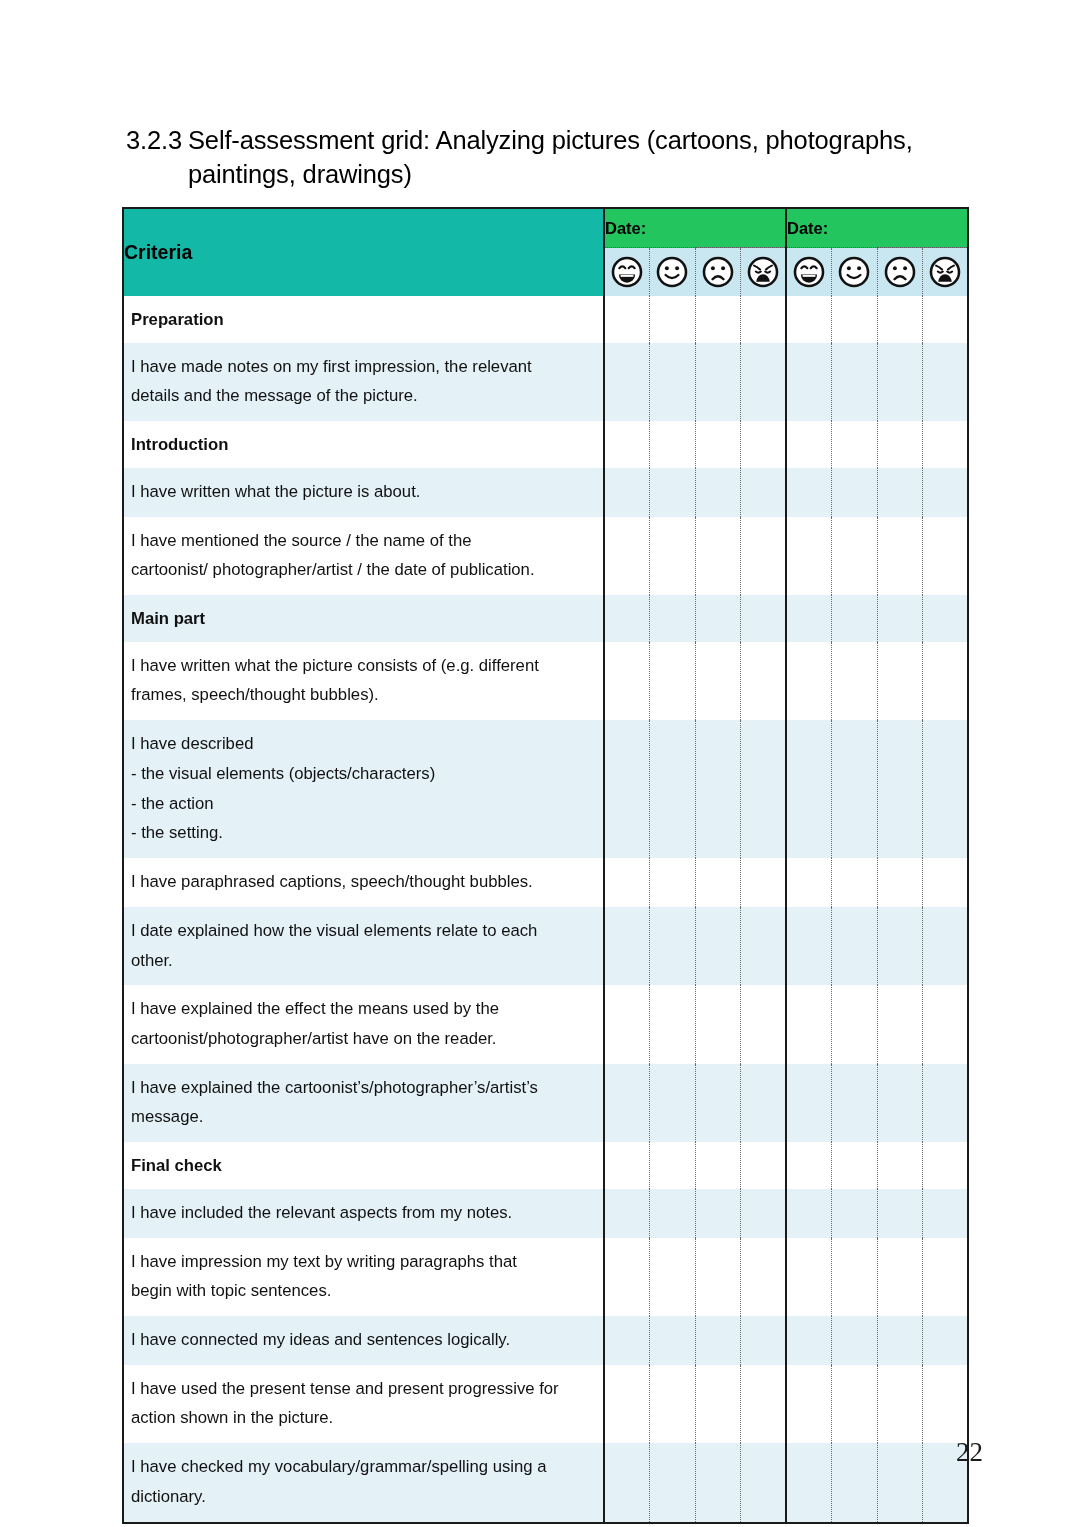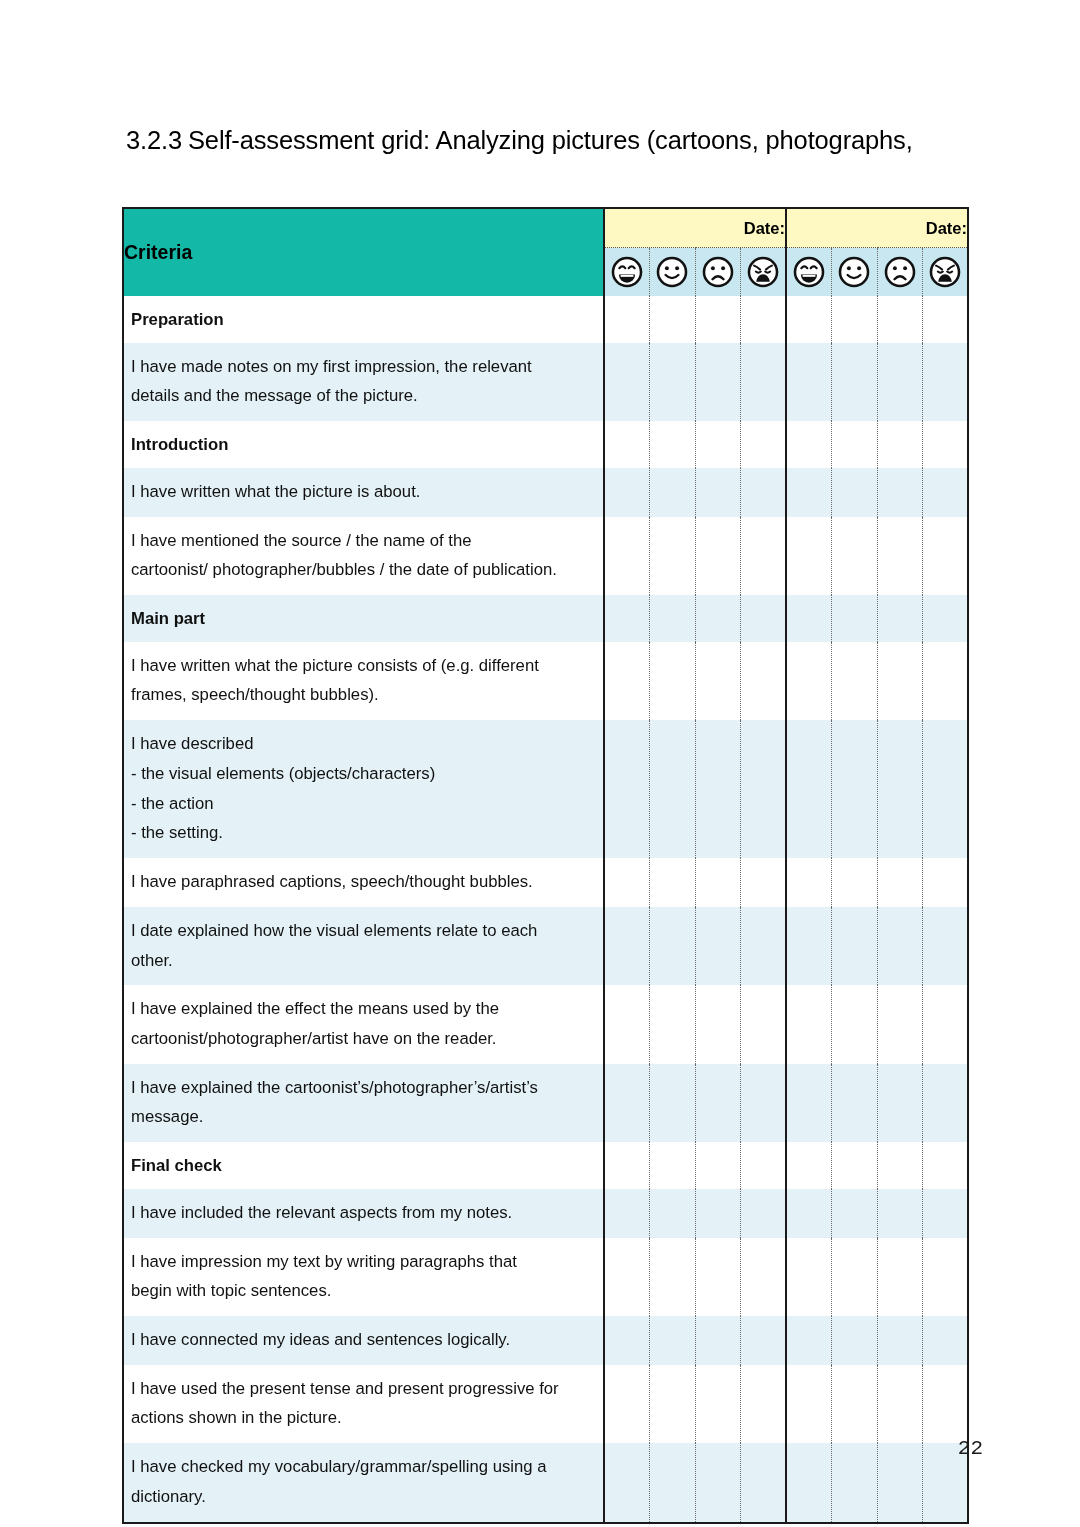--- a/index.html
+++ b/index.html
@@ -74,23 +74,23 @@
     vertical-align: middle;
     text-align: left;
     padding: 0 0 0 7px;
     height: 86px;
     font-size: 19.5px;
     font-weight: bold;
     color: #000;
     border-right: 2.2px solid #1a1a1a;
   }
   .date-head {
-    background: #fef9c3;
+    background: #22c55e;
     height: 38px;
-    text-align: right;
+    text-align: left;
     vertical-align: middle;
     font-size: 16.5px;
     font-weight: bold;
     color: #000;
     padding: 0 0 0 7px;
     border-bottom: 1.6px dotted #555;
   }
   .date-head.grp-split {
     border-left: 2.2px solid #1a1a1a;
   }
@@ -140,32 +140,33 @@
   }
 
   tr.stripe-blue > td { background: #e4f2f8; }
   tr.stripe-white > td { background: #ffffff; }
 
   
   .page-num {
     position: absolute;
     right: 97px;
     top: 1437px;
-    font-family: Liberation Mono, monospace;
-    font-size: 21px;
+    font-family: Liberation Serif, serif;
+    font-size: 27px;
     color: #1a1a1a;
   }
 </style>
 </head>
 <body>
 
 <div class="page">
 
   <div class="doc-title">
     <span class="num">3.2.3</span><span class="ttext">Self-assessment grid: Analyzing pictures (cartoons, photographs,</span>
+    <span class="title-line2">paintings, drawings)</span>
   </div>
 
   <table class="grid">
     <colgroup>
       <col class="c-crit">
       <col class="c-face">
         <col class="c-face">
         <col class="c-face">
         <col class="c-face">
       <col class="c-face">
@@ -304,21 +305,21 @@
           <td class="mark-cell"></td>
           <td class="mark-cell grp-end"></td>
           <td class="mark-cell grp-start"></td>
           <td class="mark-cell"></td>
           <td class="mark-cell"></td>
           <td class="mark-cell grp-end"></td>
         </tr>
         <tr class="stripe-white">
           <td class="crit-cell">
             <span class="ln">I have mentioned the source / the name of the</span>
-            <span class="ln">cartoonist/ photographer/bubbles / the date of publication.</span>
+            <span class="ln">cartoonist/ photographer/artist / the date of publication.</span>
           </td>
           <td class="mark-cell grp-start"></td>
           <td class="mark-cell"></td>
           <td class="mark-cell"></td>
           <td class="mark-cell grp-end"></td>
           <td class="mark-cell grp-start"></td>
           <td class="mark-cell"></td>
           <td class="mark-cell"></td>
           <td class="mark-cell grp-end"></td>
         </tr>
@@ -469,21 +470,21 @@
           <td class="mark-cell"></td>
           <td class="mark-cell grp-end"></td>
           <td class="mark-cell grp-start"></td>
           <td class="mark-cell"></td>
           <td class="mark-cell"></td>
           <td class="mark-cell grp-end"></td>
         </tr>
         <tr class="stripe-white">
           <td class="crit-cell">
             <span class="ln">I have used the present tense and present progressive for</span>
-            <span class="ln">actions shown in the picture.</span>
+            <span class="ln">action shown in the picture.</span>
           </td>
           <td class="mark-cell grp-start"></td>
           <td class="mark-cell"></td>
           <td class="mark-cell"></td>
           <td class="mark-cell grp-end"></td>
           <td class="mark-cell grp-start"></td>
           <td class="mark-cell"></td>
           <td class="mark-cell"></td>
           <td class="mark-cell grp-end"></td>
         </tr>

